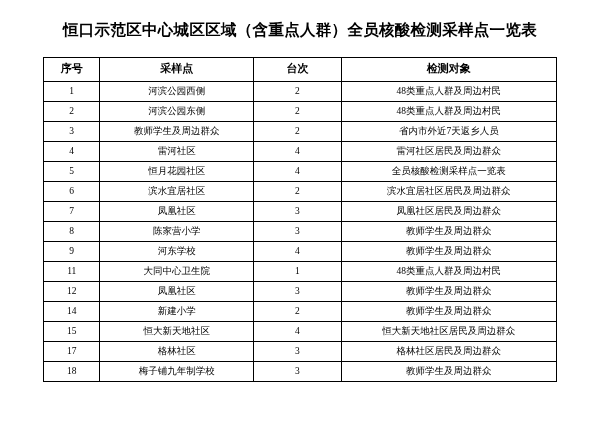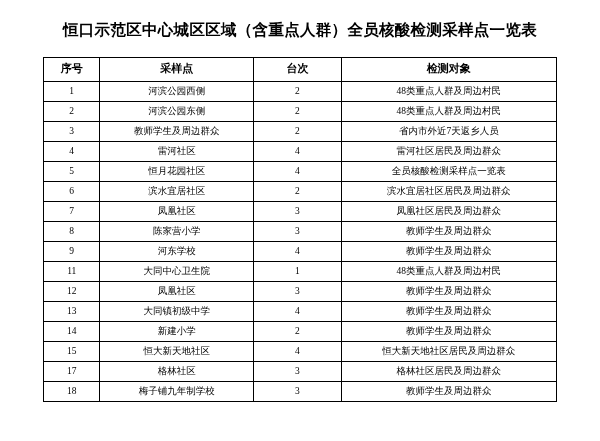--- a/index.html
+++ b/index.html
@@ -150,26 +150,20 @@
           <td>1</td>
           <td>48类重点人群及周边村民</td>
         </tr>
         <tr>
           <td>12</td>
           <td>凤凰社区</td>
           <td>3</td>
           <td>教师学生及周边群众</td>
         </tr>
         <tr>
-          <td>13</td>
-          <td>大同镇初级中学</td>
-          <td>4</td>
-          <td>教师学生及周边群众</td>
-        </tr>
-        <tr>
           <td>14</td>
           <td>新建小学</td>
           <td>2</td>
           <td>教师学生及周边群众</td>
         </tr>
         <tr>
           <td>15</td>
           <td>恒大新天地社区</td>
           <td>4</td>
           <td>恒大新天地社区居民及周边群众</td>

